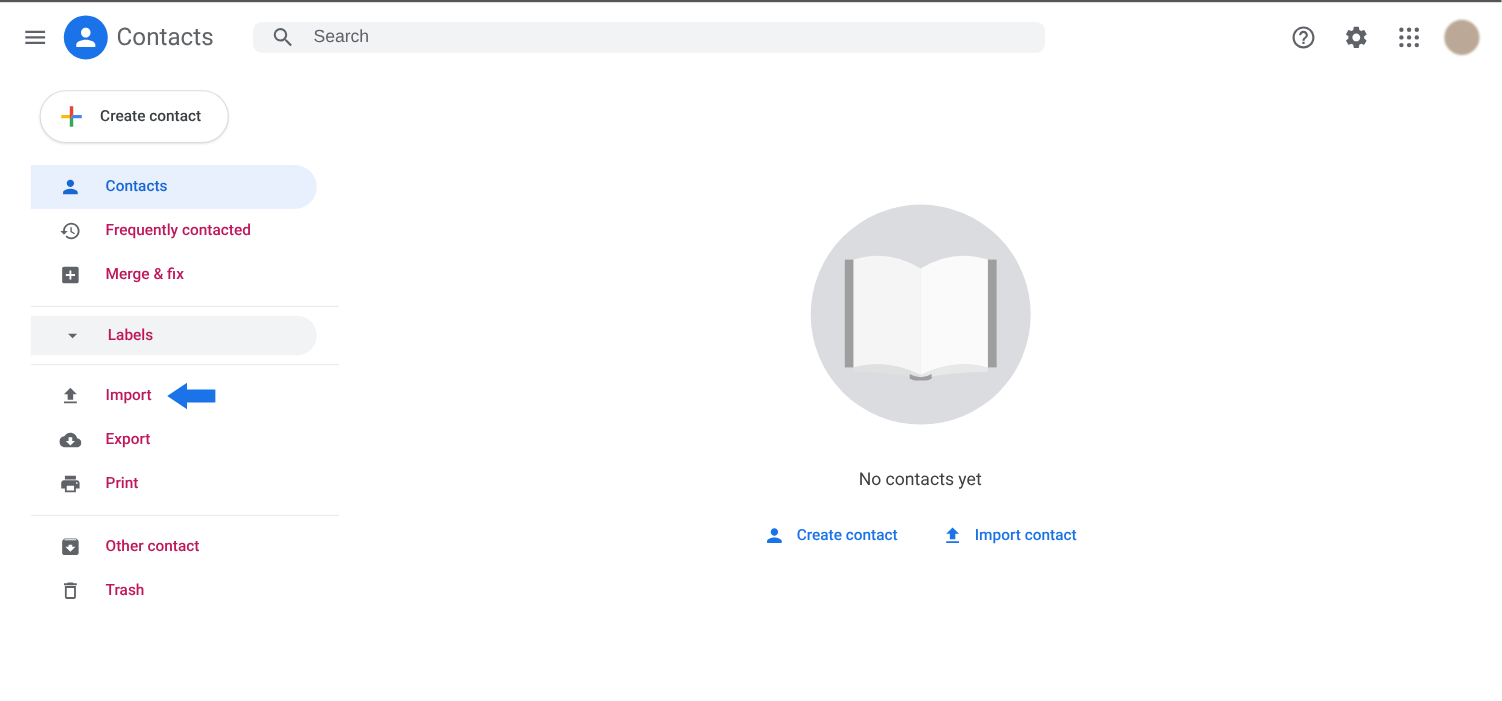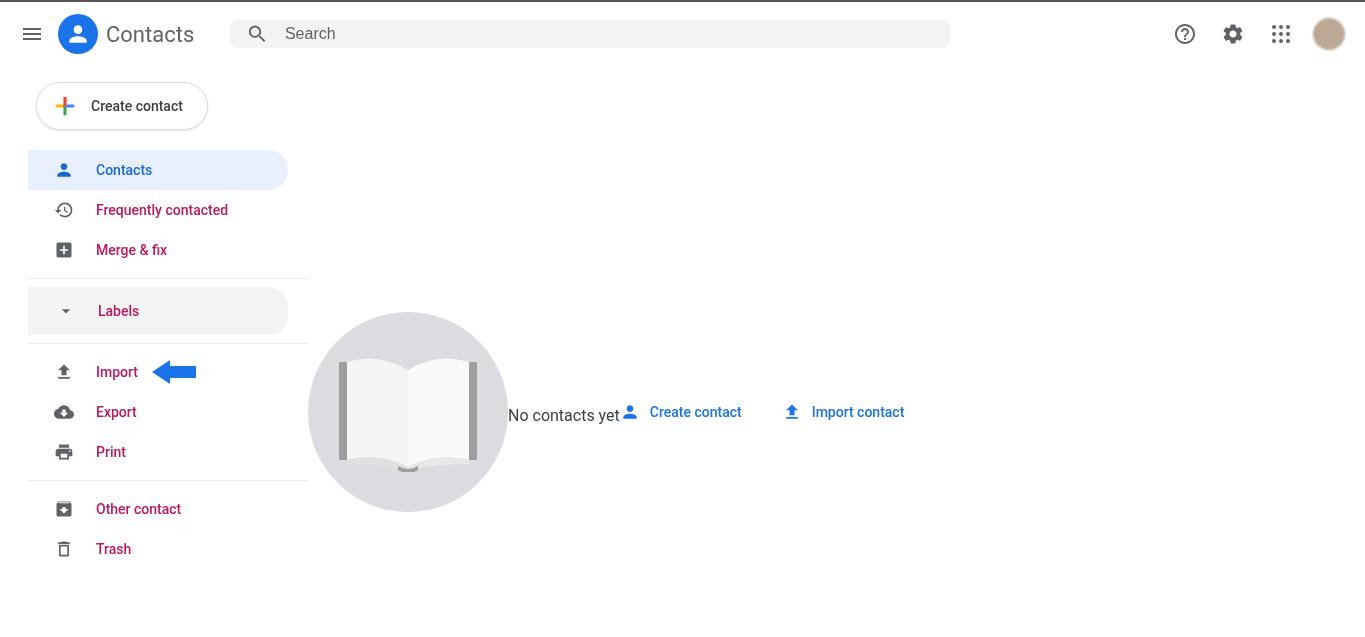--- a/index.html
+++ b/index.html
@@ -26,28 +26,28 @@
     .create-btn { display: inline-flex; align-items: center; height: 48px; padding: 0 24px 0 14px; margin: 0 0 20px 8px; border-radius: 24px; border: 1px solid #dadce0; box-shadow: 0 1px 2px rgba(60,64,67,0.15); cursor:pointer; background:#fff;}
     .create-btn .plus-icon { width: 28px; height: 28px; margin-right: 12px;}
     .create-btn-text { font-size: 14px; font-weight: 500; color: #3c4043;}
     
     .nav-item { display: flex; align-items: center; height: 40px; padding: 0 12px 0 26px; border-radius: 0 20px 20px 0; cursor: pointer; margin-right: 20px; position: relative;}
     .nav-item svg { fill: #5f6368; flex-shrink: 0;}
     .nav-item-text { font-size: 14px; font-weight: 500; color: #be185d; margin-left: 22px;}
     .nav-item.active { background: #e8f0fe; }
     .nav-item.active svg { fill: #1967d2; }
     .nav-item.active .nav-item-text { color: #1967d2; }
-    .nav-item.labels { background: #f1f3f4; height: 48px; text-align: right;}
+    .nav-item.labels { background: #f1f3f4; height: 36px; text-align: right;}
     .nav-item.labels .chev { margin-left: 2px;}
     
     .divider { height: 1px; background: #e8eaed; margin: 8px 0; }
     
     .arrow-marker { position: absolute; left: 124px; }
     
-    .main { flex: 1; display: flex; flex-direction: row; align-items: center; padding-top: 120px;}
+    .main { flex: 1; display: flex; flex-direction: column; align-items: center; padding-top: 120px;}
     .empty-circle { width: 200px; height: 200px; border-radius: 50%; background: #dadce0; display:flex; align-items:center; justify-content:center;}
     .empty-title { font-size: 16px; color: #3c4043; margin-top: 40px; margin-bottom: 32px;}
     .empty-actions { display: flex; gap: 40px; }
     .empty-action { display: flex; align-items: center; gap: 10px; color: #1a73e8; font-size: 14px; font-weight: 500; cursor: pointer;}
     .empty-action svg { fill: #1a73e8; }
   </style>
 </head>
 <body>
 
 <div class="header">

